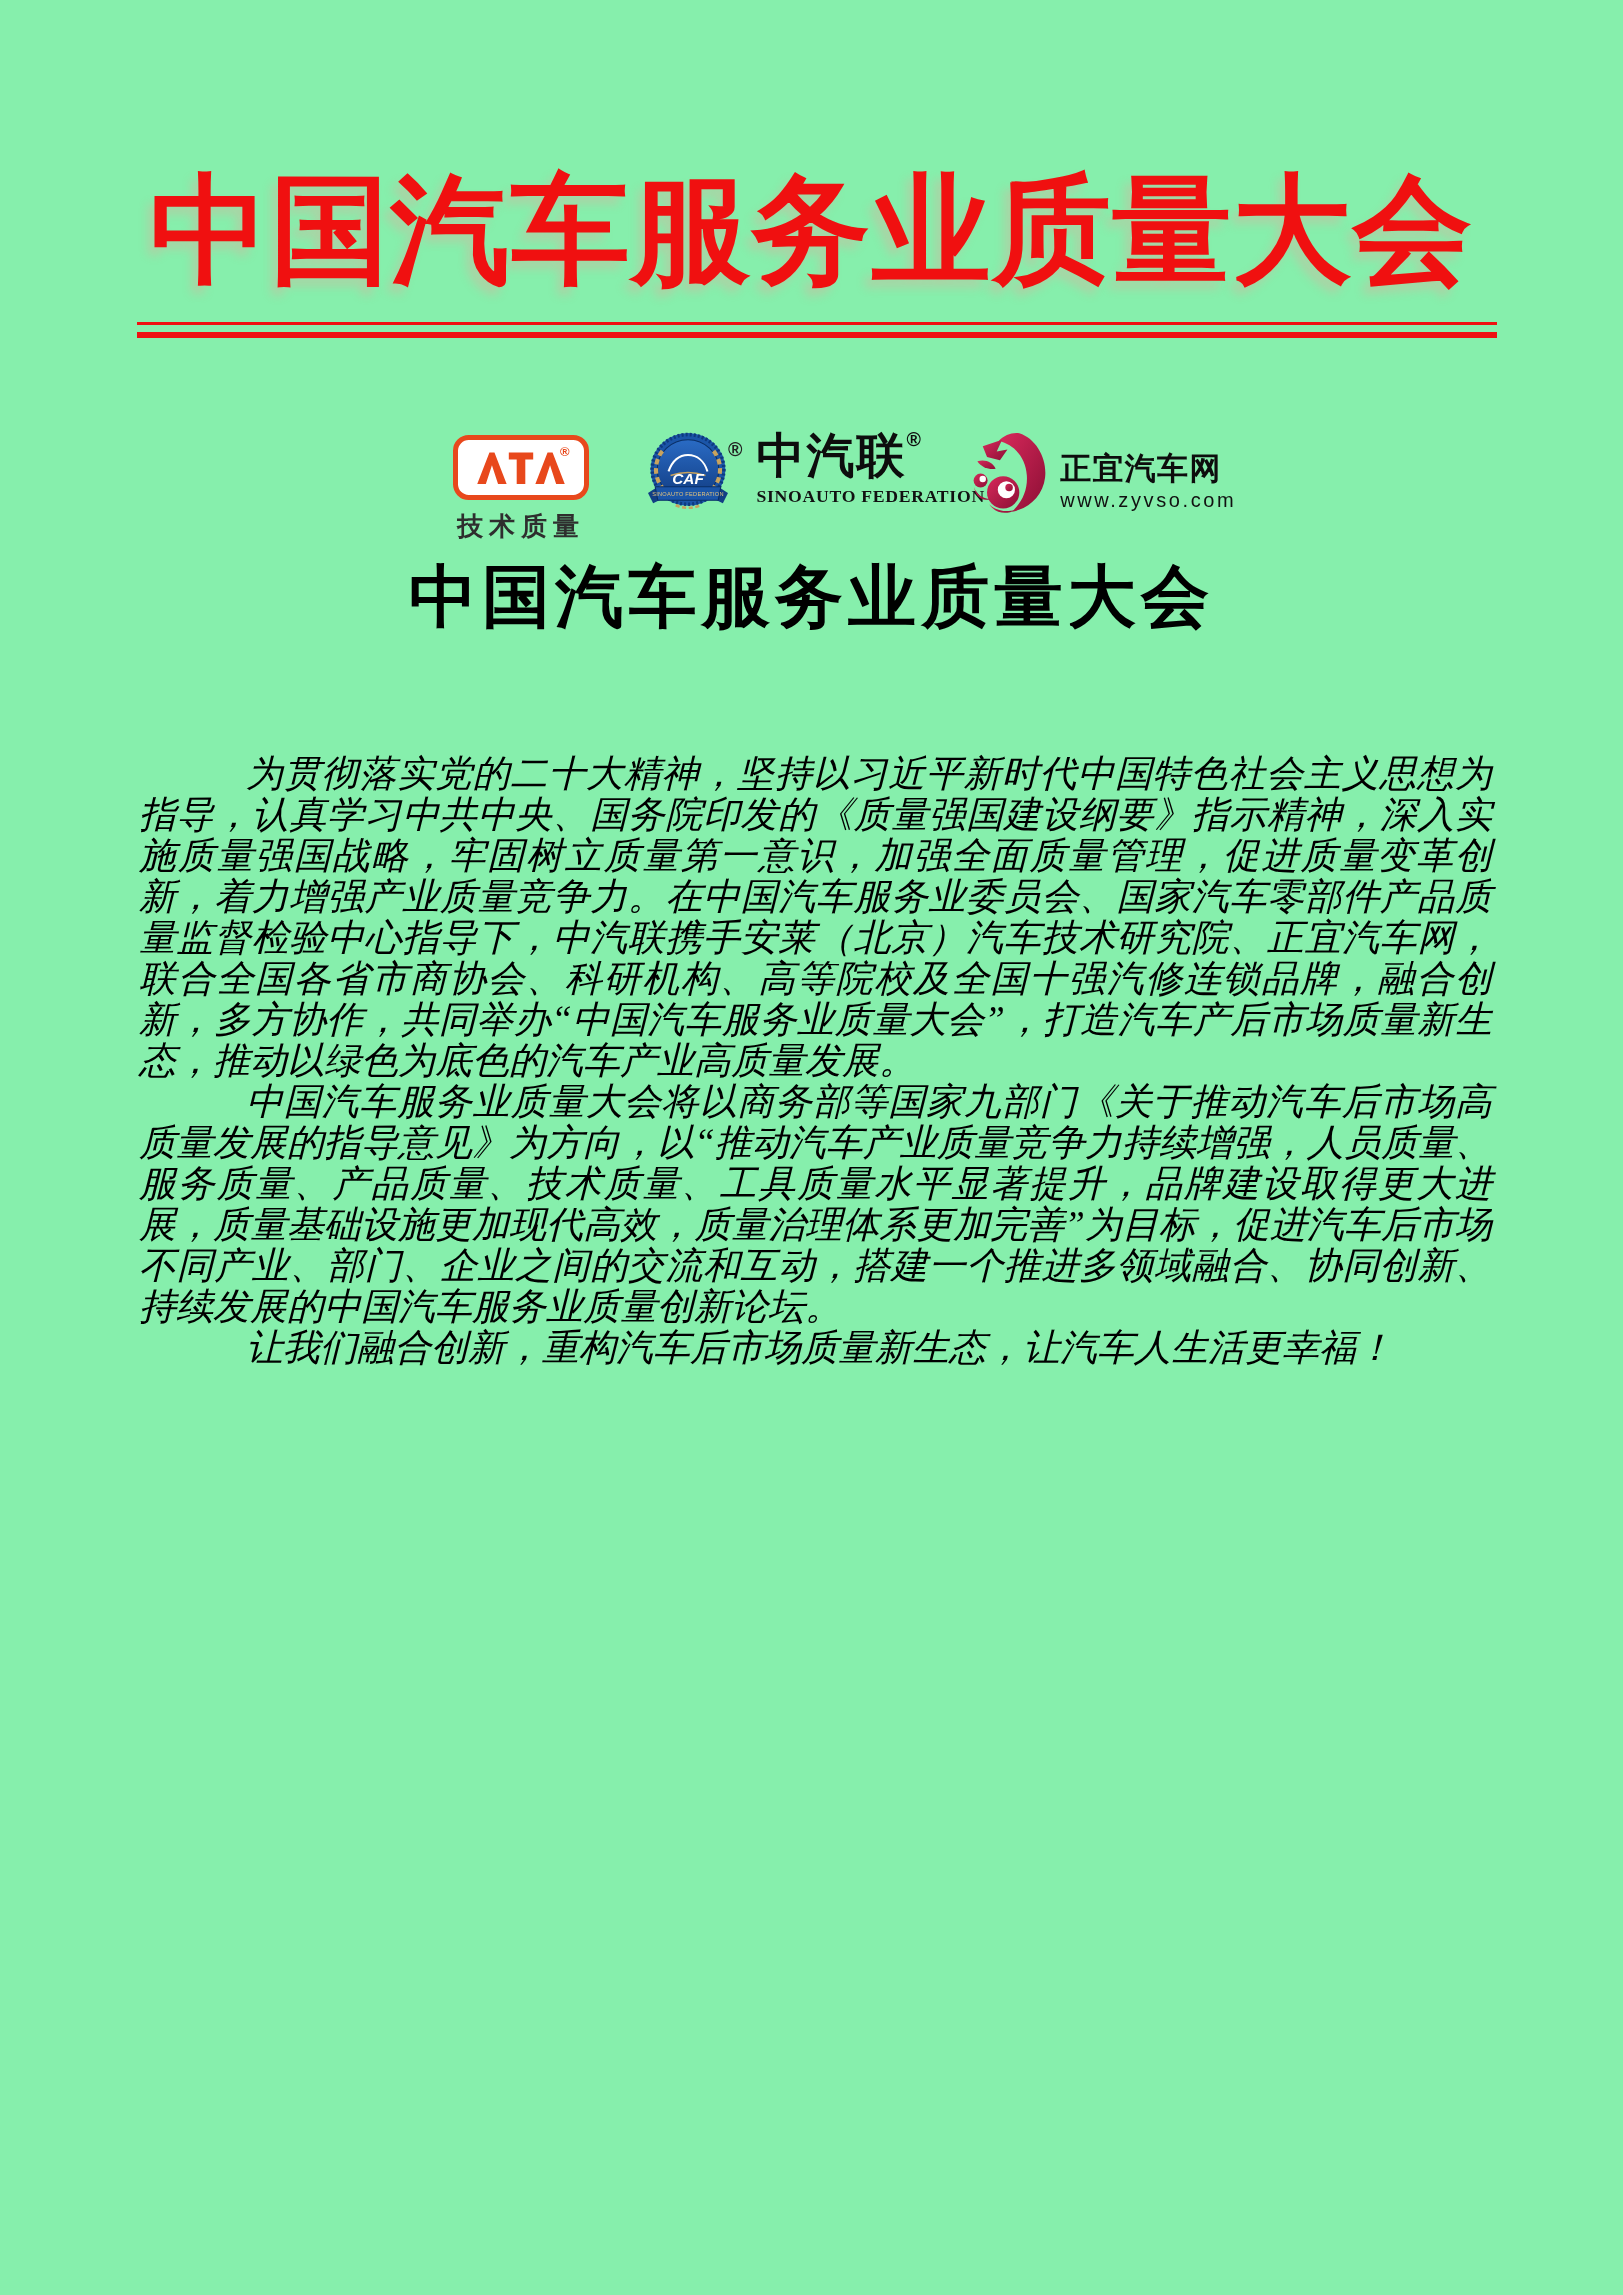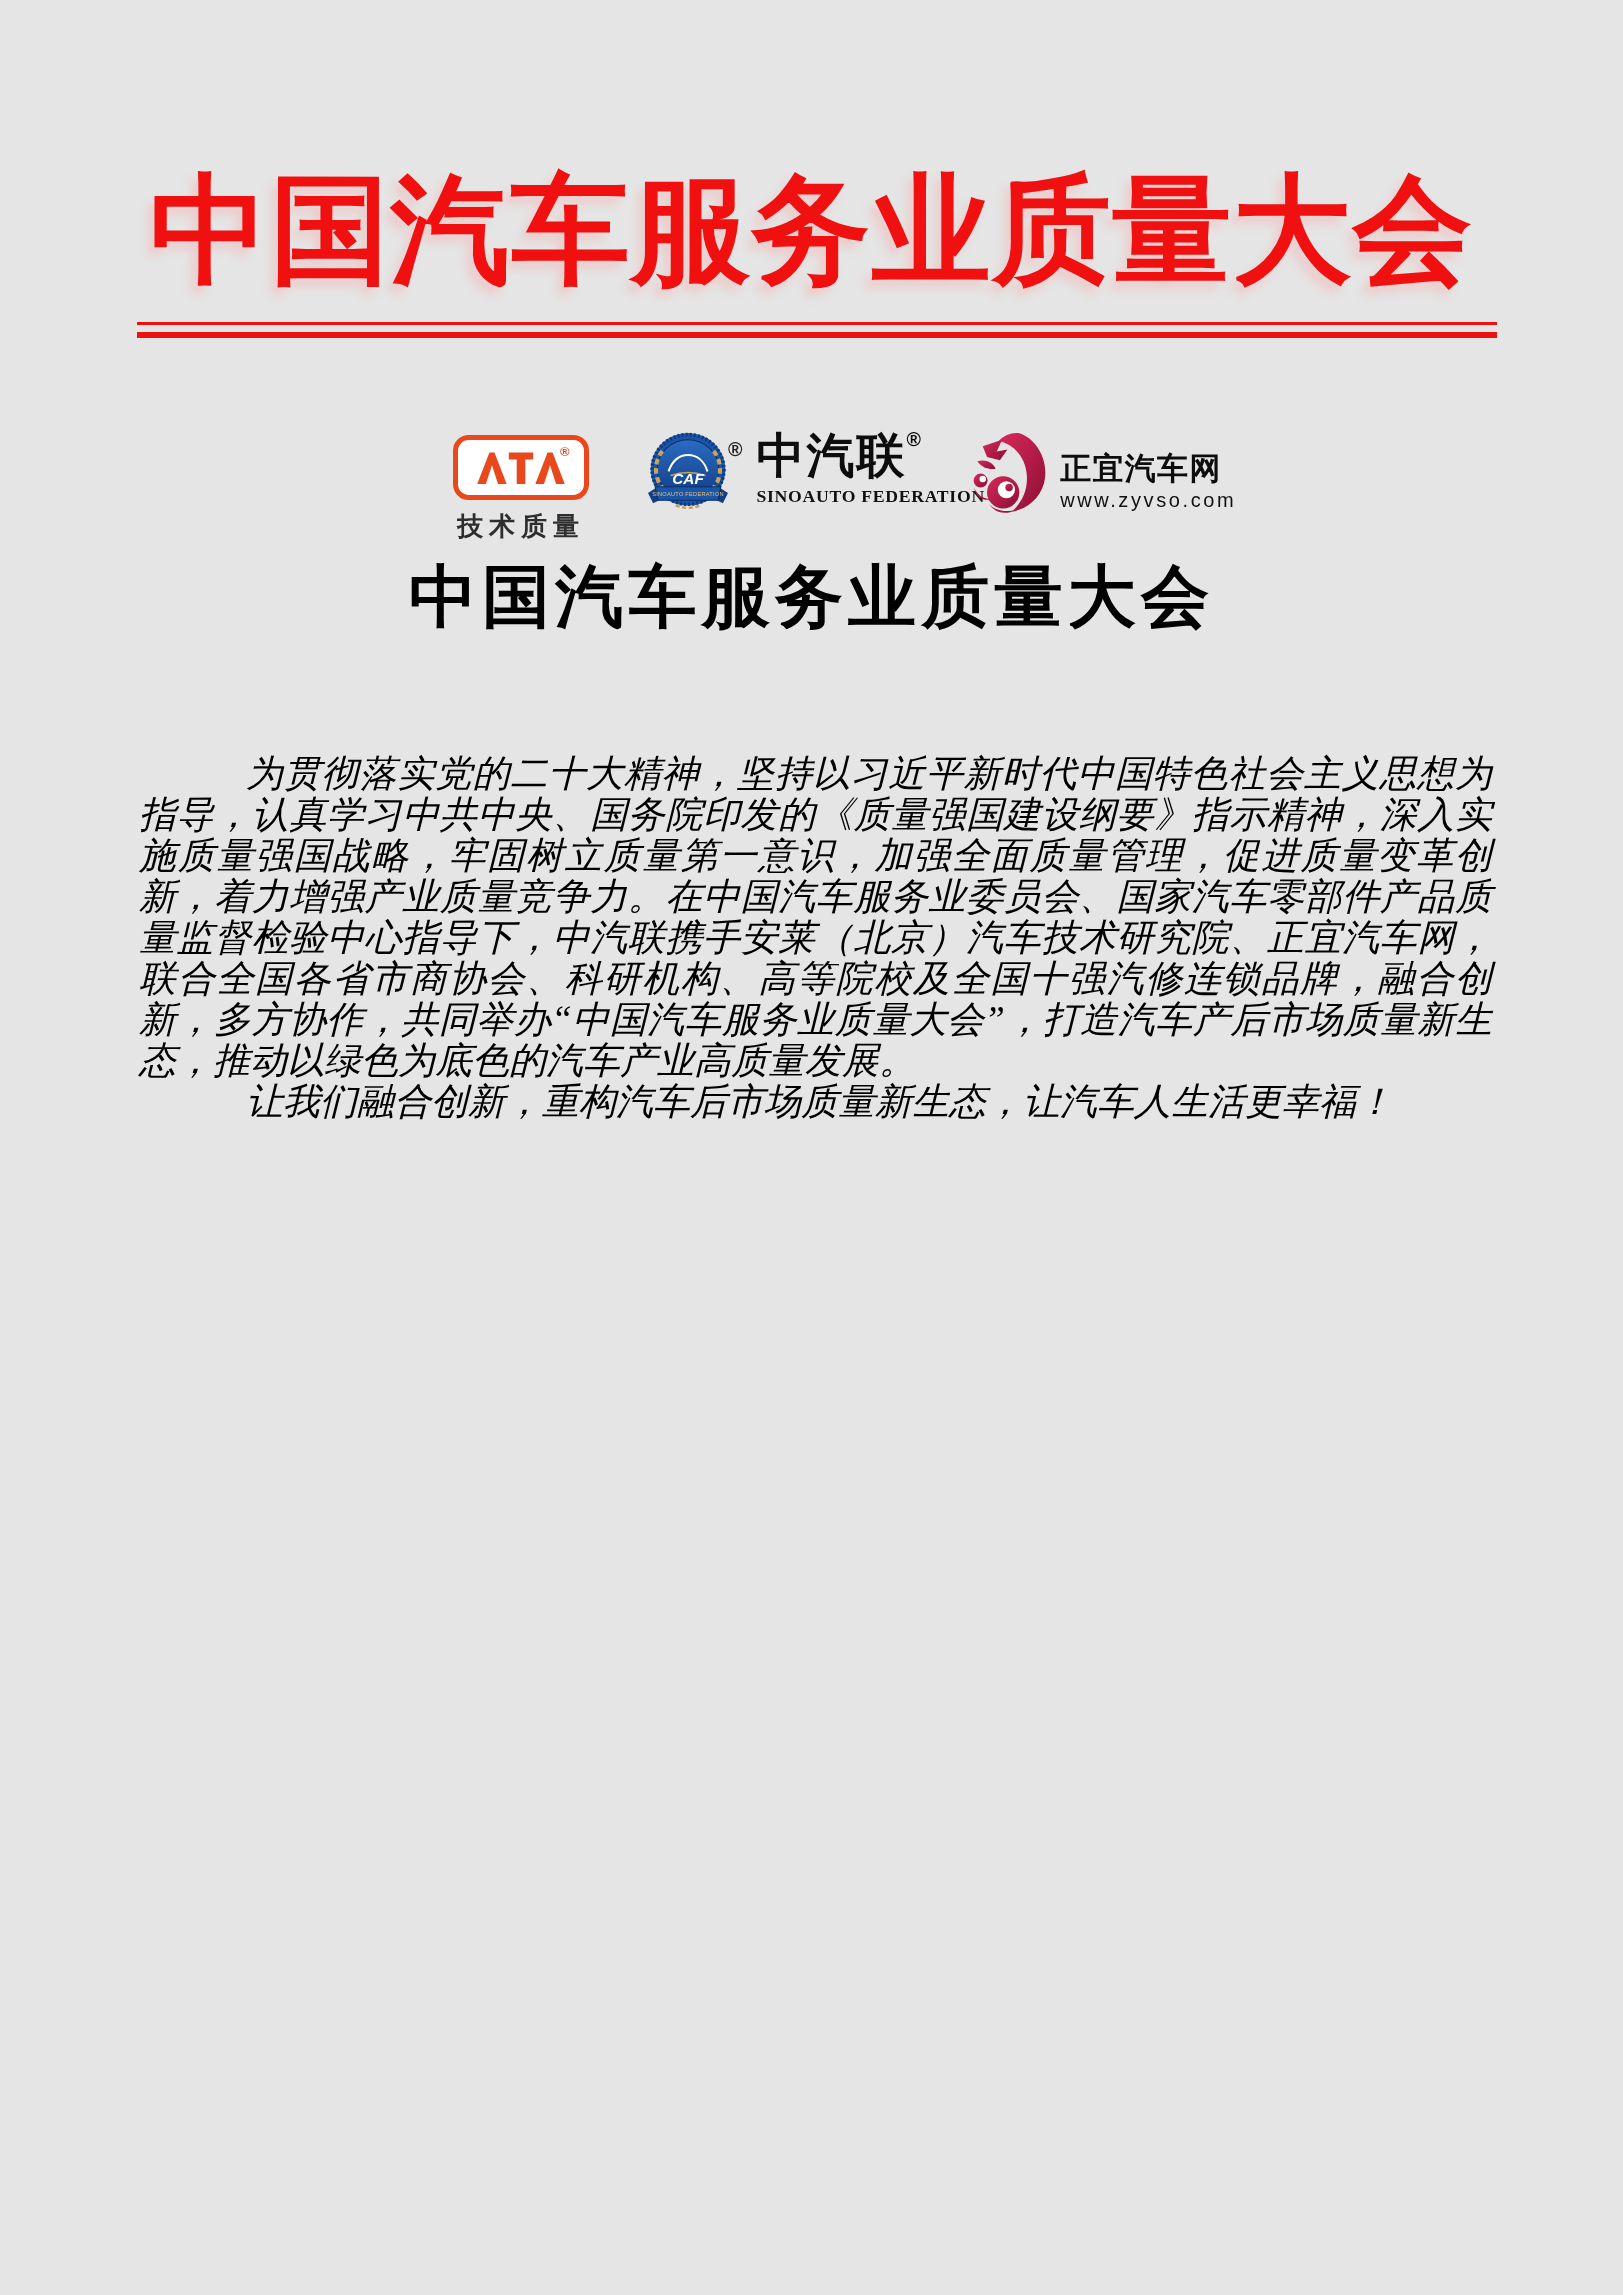--- a/index.html
+++ b/index.html
@@ -1,20 +1,20 @@
 <!DOCTYPE html>
 <html style="font-size:10.5px"><head>
 <meta charset="utf-8">
 <style>
   * { margin:0; padding:0; box-sizing:border-box; }
   html,body { background:#ffffff; }
   .page{
     position:relative;
     width:1623px; height:2295px;
-    background:#e5e5e5;
+    background:#86efac;
     overflow:hidden;
     font-family:"Liberation Sans","DejaVu Sans",sans-serif;
   }
 
   
   .banner-title{
     position:absolute; top:169px; left:0; right:0;
     text-align:center;
     font-family:"Liberation Serif","DejaVu Serif",serif;
     font-weight:bold;
@@ -185,17 +185,18 @@
         <div class="zy-cn">正宜汽车网</div>
         <div class="zy-url">www.zyvso.com</div>
       </div>
     </div>
   </div>
 
   <h2 class="subtitle">中国汽车服务业质量大会</h2>
 
   <main class="bodytext">
     <p>为贯彻落实党的二十大精神，坚持以习近平新时代中国特色社会主义思想为指导，认真学习中共中央、国务院印发的《质量强国建设纲要》指示精神，深入实施质量强国战略，牢固树立质量第一意识，加强全面质量管理，促进质量变革创新，着力增强产业质量竞争力。在中国汽车服务业委员会、国家汽车零部件产品质量监督检验中心指导下，中汽联携手安莱（北京）汽车技术研究院、正宜汽车网，联合全国各省市商协会、科研机构、高等院校及全国十强汽修连锁品牌，融合创新，多方协作，共同举办“中国汽车服务业质量大会”，打造汽车产后市场质量新生态，推动以绿色为底色的汽车产业高质量发展。</p>
+    <p>中国汽车服务业质量大会将以商务部等国家九部门《关于推动汽车后市场高质量发展的指导意见》为方向，以“推动汽车产业质量竞争力持续增强，人员质量、服务质量、产品质量、技术质量、工具质量水平显著提升，品牌建设取得更大进展，质量基础设施更加现代高效，质量治理体系更加完善”为目标，促进汽车后市场不同产业、部门、企业之间的交流和互动，搭建一个推进多领域融合、协同创新、持续发展的中国汽车服务业质量创新论坛。</p>
     <p>让我们融合创新，重构汽车后市场质量新生态，让汽车人生活更幸福！</p>
   </main>
 
 </div>
 
 
 </body></html>

